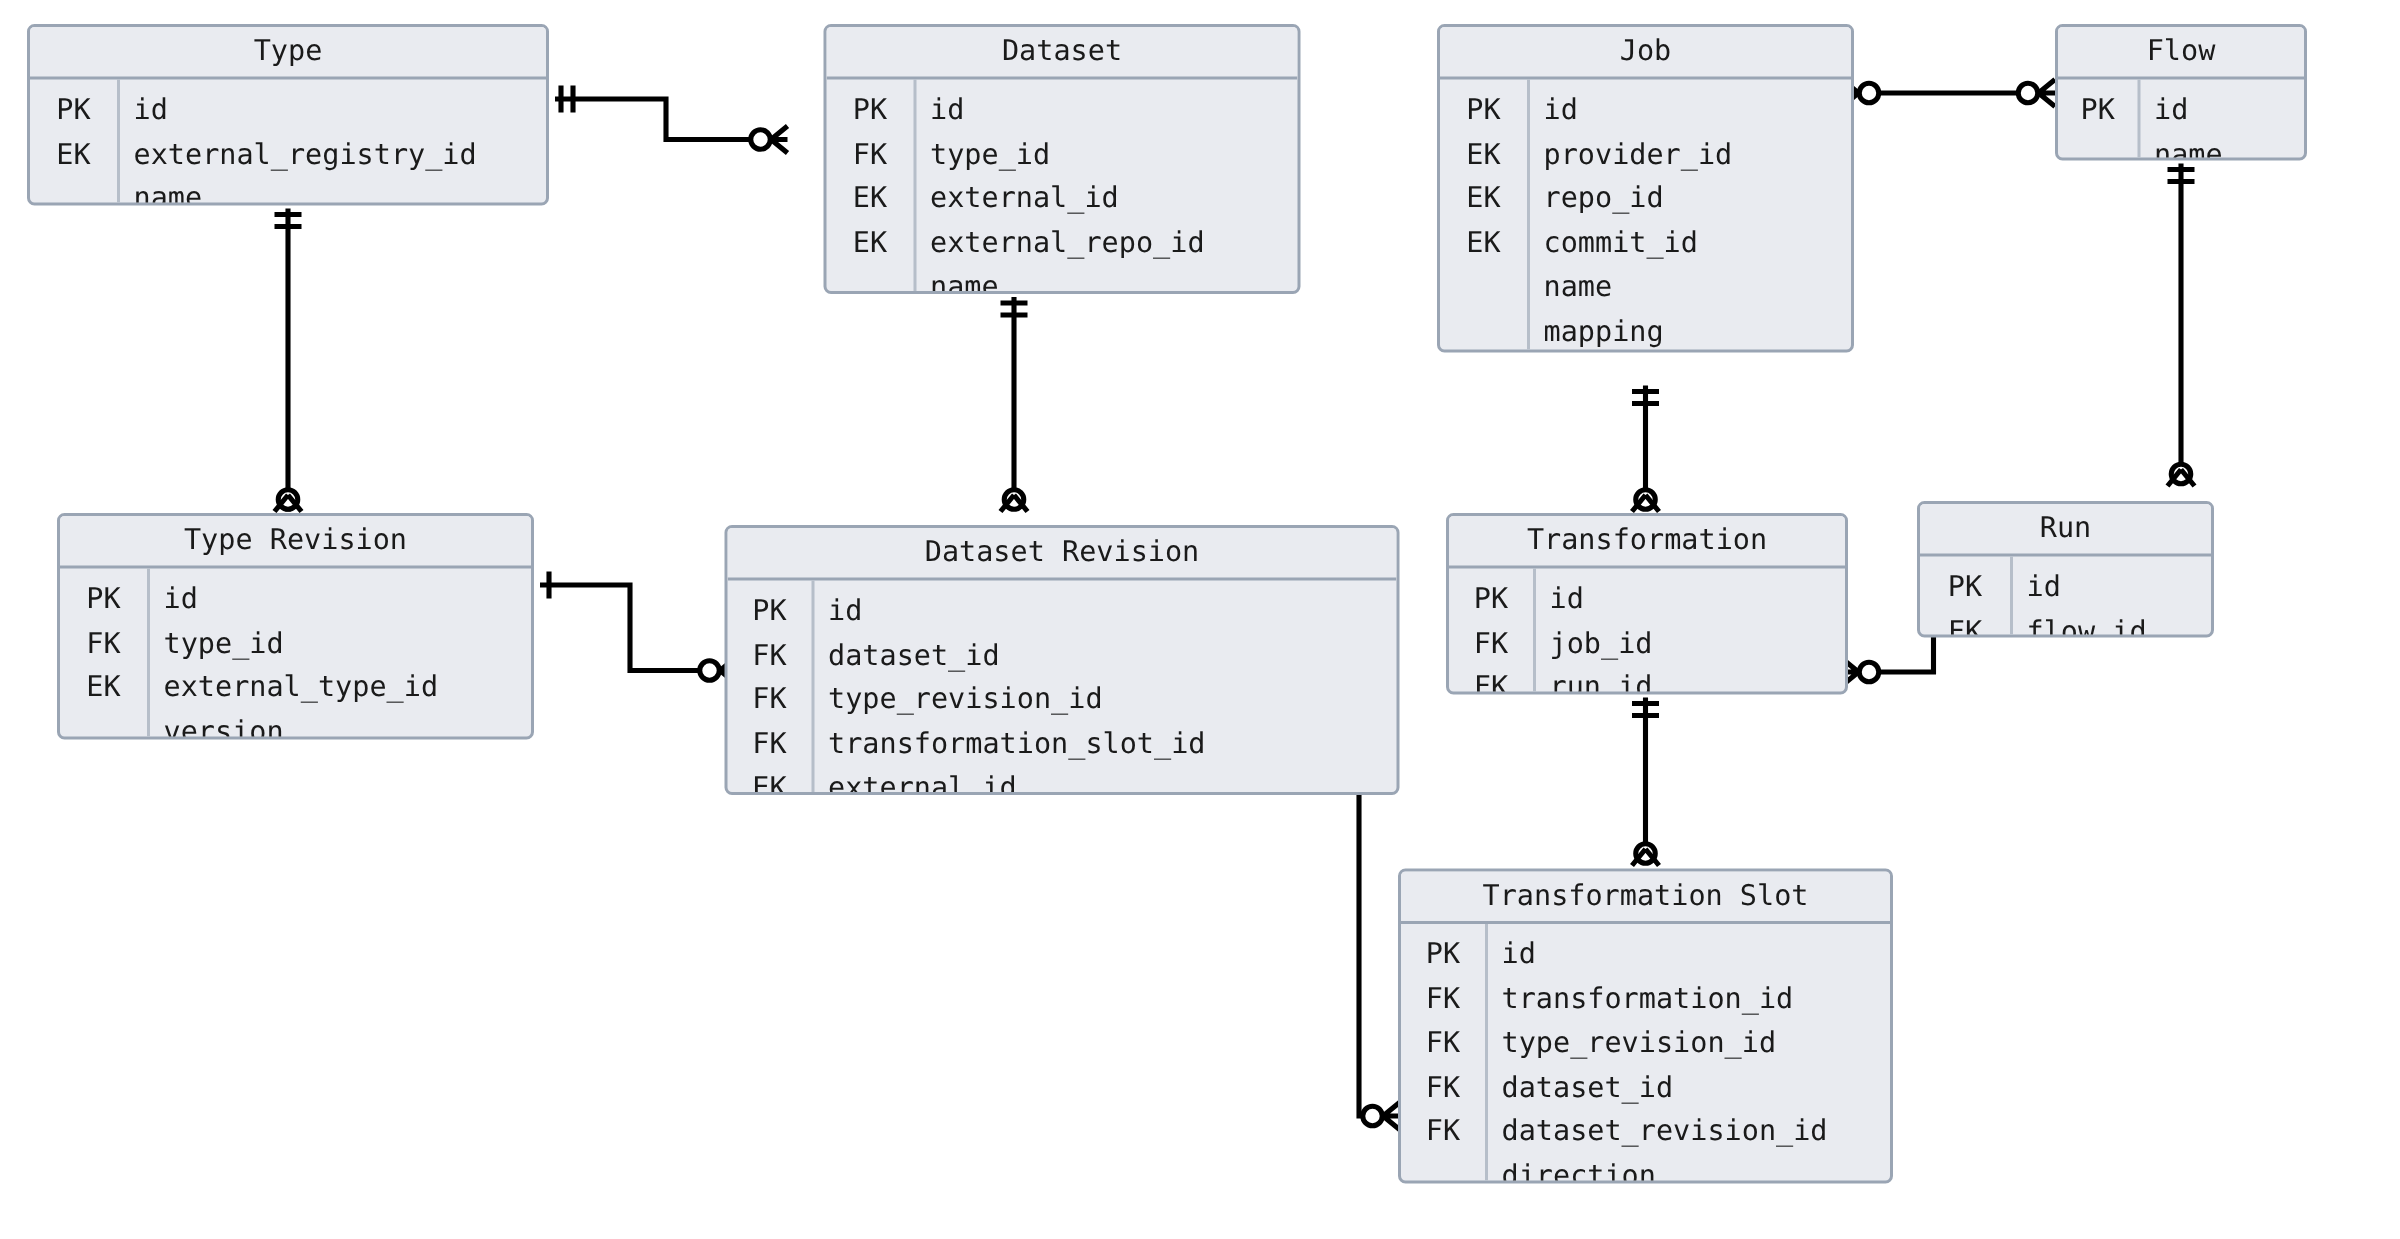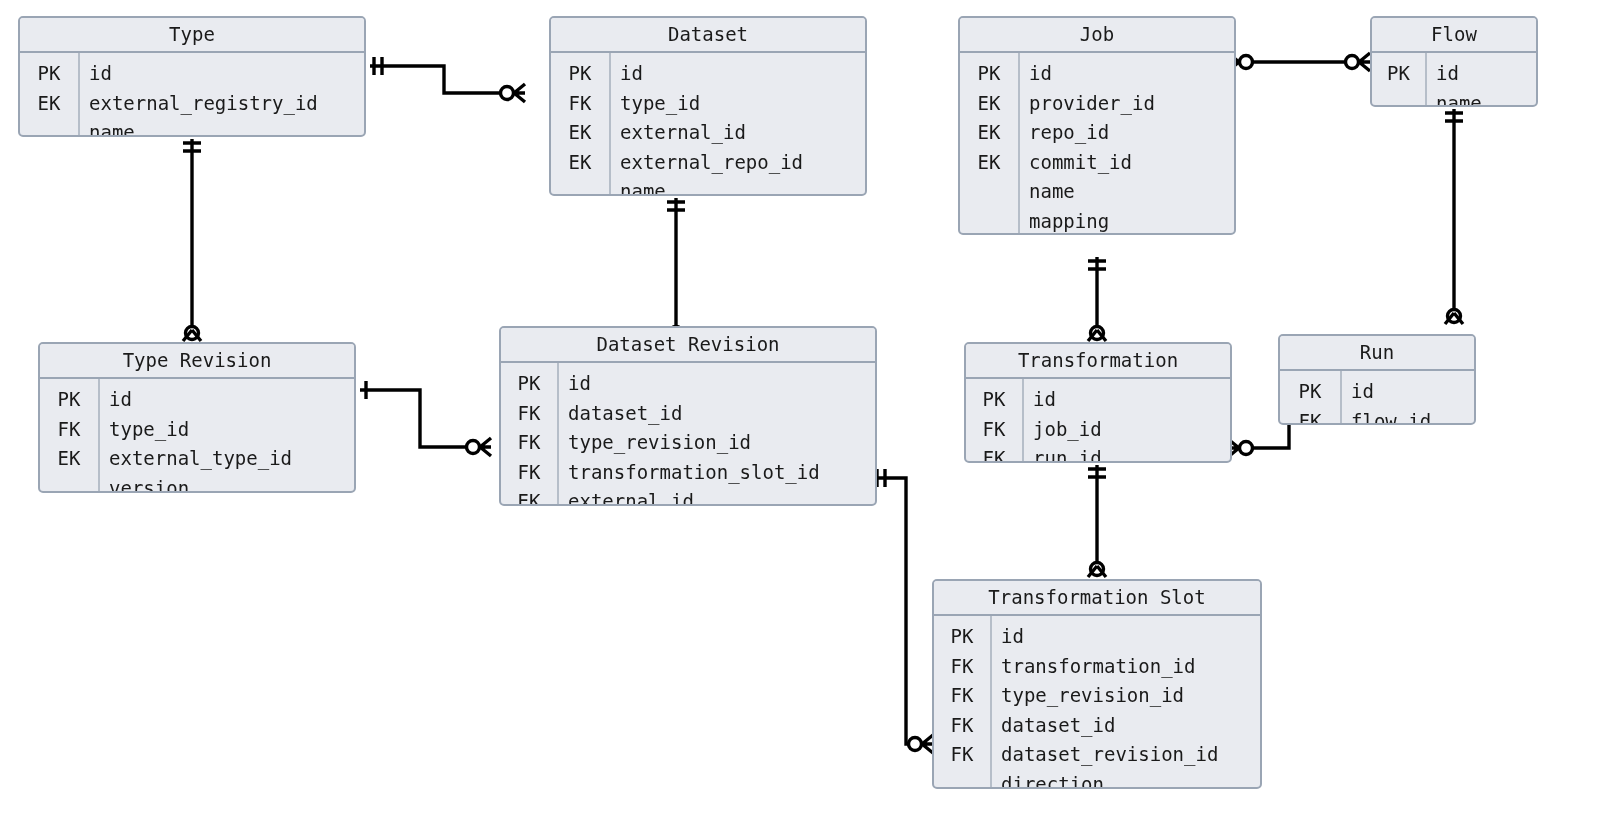--- a/index.html
+++ b/index.html
@@ -194,21 +194,21 @@
             <div class="row">&nbsp;</div>
           </div>
           <div class="namecol">
             <div class="row">id</div>
             <div class="row">type_id</div>
             <div class="row">external_type_id</div>
             <div class="row">version</div>
           </div>
         </div>
       </div>
-      <div class="entity" style="left: 483px; top: 326px; width: 378px; height: 180px; margin-left: 16px;">
+      <div class="entity" style="left: 483px; top: 350px; width: 450px; height: 180px;">
         <div class="ent-title">Dataset Revision</div>
         <div class="ent-body">
           <div class="keycol" style="width: 58px;">
             <div class="row">PK</div>
             <div class="row">FK</div>
             <div class="row">FK</div>
             <div class="row">FK</div>
             <div class="row">EK</div>
           </div>
           <div class="namecol">

